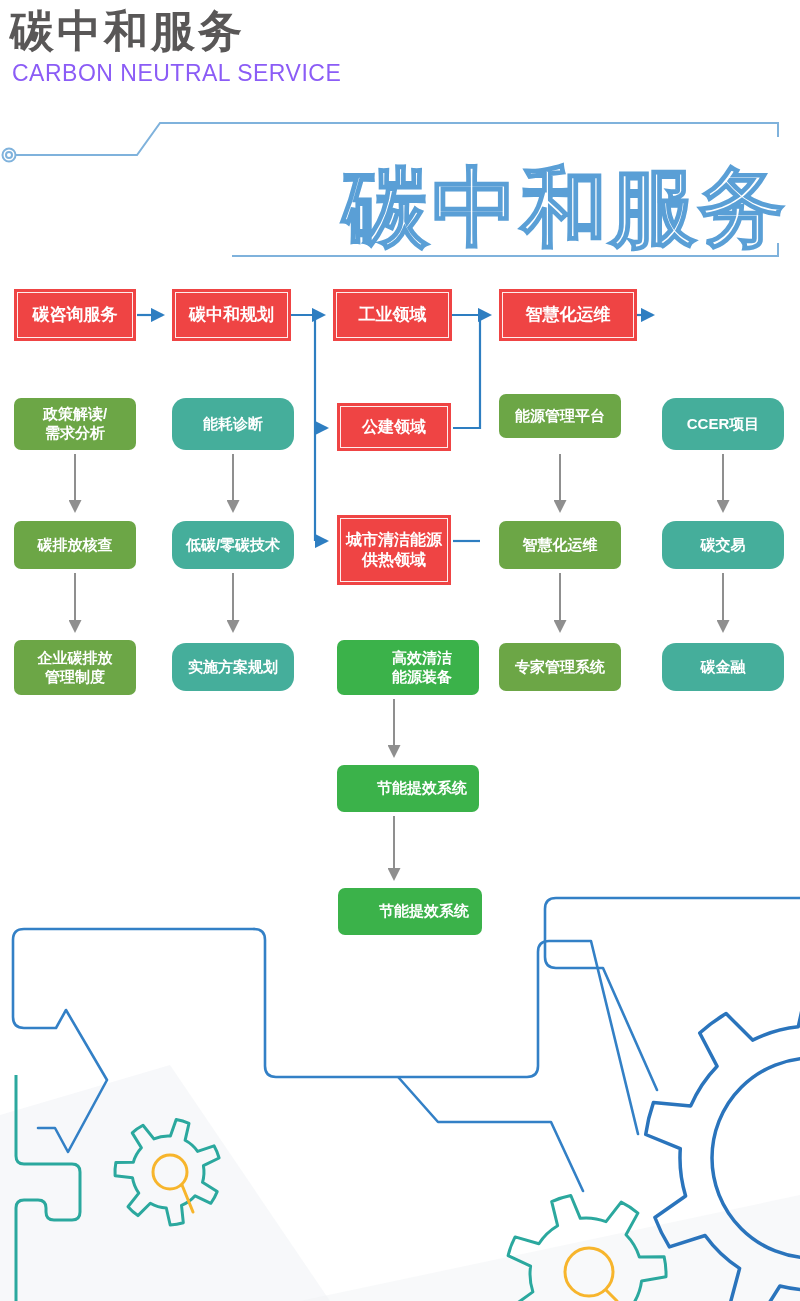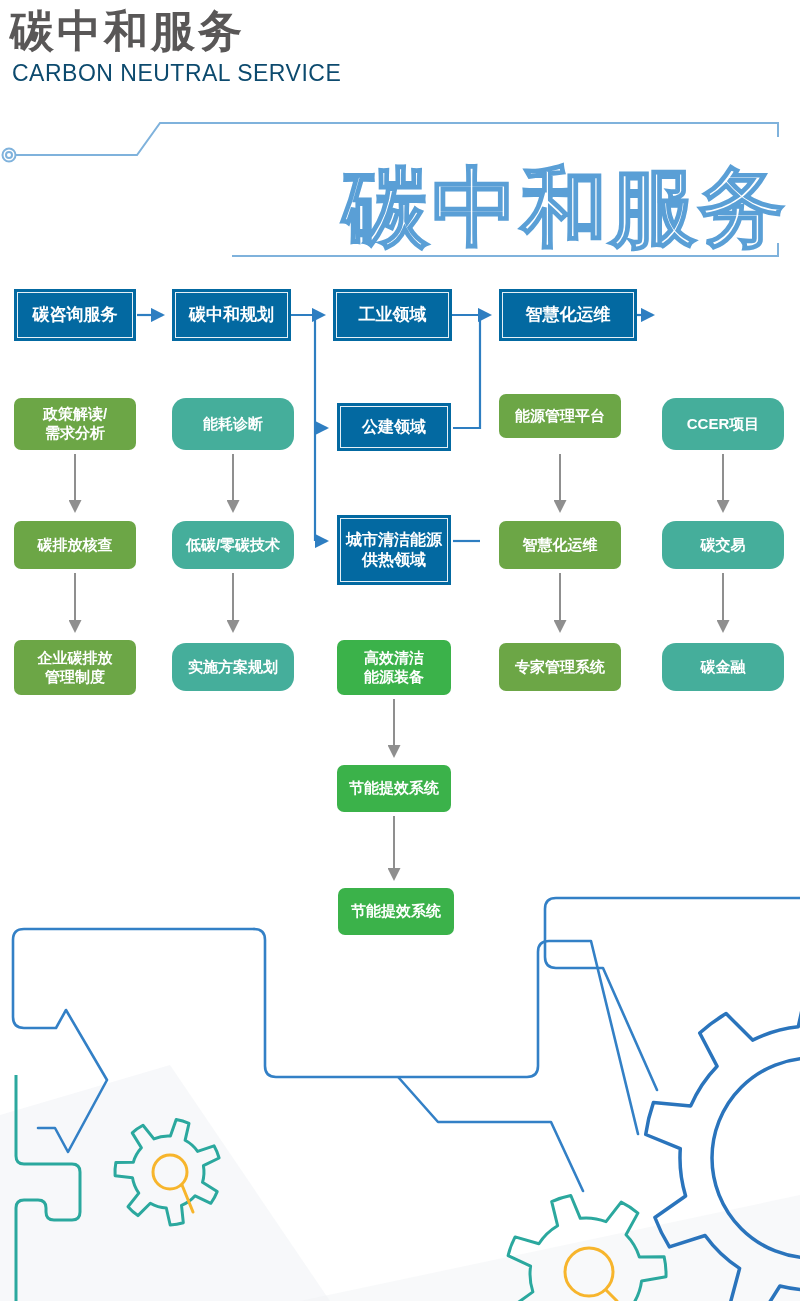--- a/index.html
+++ b/index.html
@@ -2,33 +2,33 @@
 <html><head>
 <meta charset="utf-8">
 <style>
   html,body{margin:0;padding:0;}
   body{width:800px;height:1301px;position:relative;overflow:hidden;background:#fff;
        font-family:"Liberation Sans","DejaVu Sans",sans-serif;}
   .abs{position:absolute;}
   
   .title-cn{position:absolute;left:10px;top:2px;font-size:44px;font-weight:bold;
             color:#595757;letter-spacing:3px;margin:0;}
-  .title-en{position:absolute;left:12px;top:60px;font-size:23px;color:#0c4a6e;letter-spacing:0.5px;}
+  .title-en{position:absolute;left:12px;top:60px;font-size:23px;color:#8b5cf6;letter-spacing:0.5px;}
   
   .watermark{position:absolute;left:343px;top:150px;font-size:86px;font-weight:bold;
              color:#ffffff;-webkit-text-stroke:2px #5A9FD6;letter-spacing:3px;white-space:nowrap;}
   
   .flow{position:absolute;left:0;top:280px;width:800px;height:680px;}
   .box{position:absolute;display:flex;align-items:center;justify-content:center;
        text-align:center;color:#fff;font-weight:bold;white-space:pre-line;line-height:1.25;}
-  .blue-box{background:#0369a1;font-size:17px;}
+  .blue-box{background:#ef4444;font-size:17px;}
   .blue-box::after{content:"";position:absolute;inset:3px;border:1px solid rgba(255,255,255,.9);}
   .olive{background:#6CA646;border-radius:7px;font-size:15px;}
   .teal{background:#45AE9B;border-radius:14px;font-size:15px;}
-  .green{background:#3BB24A;border-radius:7px;font-size:15px;}
+  .green{background:#3BB24A;border-radius:7px;font-size:15px;padding-left:28px;}
   svg{display:block;}
 </style>
 </head>
 <body>
 
 <h1 class="title-cn">碳中和服务</h1>
 <div class="title-en">CARBON NEUTRAL SERVICE</div>
 
 <svg class="abs" style="left:0;top:115px" width="800" height="150" viewBox="0 0 800 150">
   <g fill="none" stroke="#7FB2DC" stroke-width="2">

